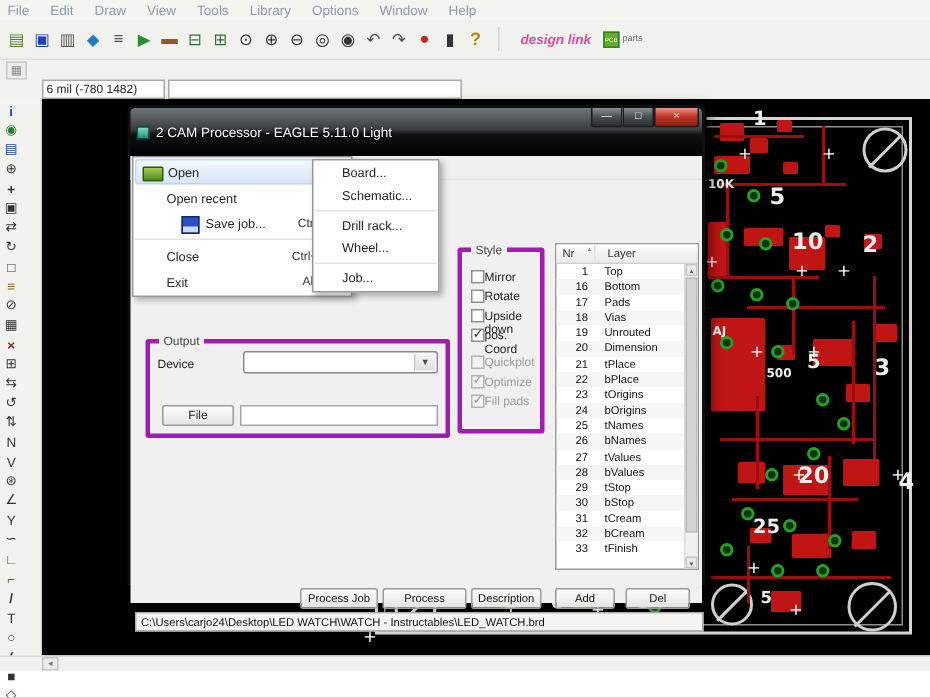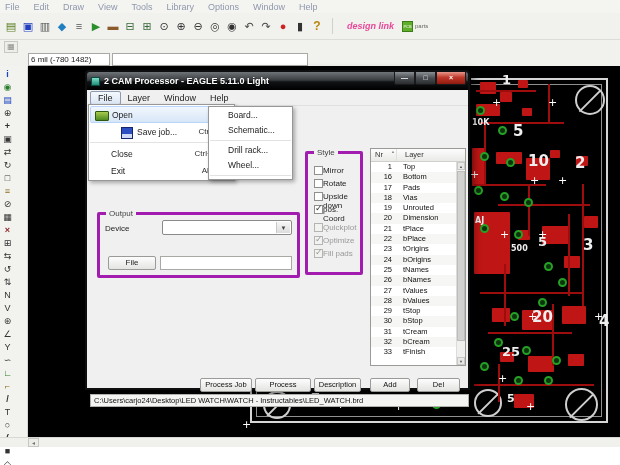--- a/index.html
+++ b/index.html
@@ -41,21 +41,21 @@
   .hole::after { content:""; position:absolute; left:-2px; top:50%; width:calc(100% + 4px); height:2px; background:#cfcfcf; transform:rotate(-45deg); }
   .b-label { position:absolute; color:#eee; font-family:"DejaVu Sans",sans-serif; font-weight:bold; white-space:nowrap; }
   .b-label.cross { font-weight:normal; color:#fff; }
 
   
   .hscroll { position:absolute; left:0; top:437px; width:620px; height:10px; background:#f0f0ec; border-top:1px solid #d8d8d4; }
   .hscroll .arr { position:absolute; left:28px; top:0; width:11px; height:9px; border:1px solid #c6c6c2; background:#ecece8; color:#777; font-size:6px; text-align:center; line-height:8px; cursor:pointer; }
 
   
   .dialog { position:absolute; left:85px; top:70px; width:385px; height:320px; background:#0d0f11; border-radius:4px 4px 0 0; box-shadow:2px 3px 10px rgba(0,0,0,.65), 0 0 0 1px #000; z-index:5; padding:2px; }
-  .dlg-titlebar { position:relative; height:18px; border-radius:3px 3px 0 0; background:linear-gradient(#6f7478, #3a3d40 45%, #101214 55%, #000); display:flex; align-items:center; padding:0 4px;font-weight:bold; }
+  .dlg-titlebar { position:relative; height:32px; border-radius:3px 3px 0 0; background:linear-gradient(#6f7478, #3a3d40 45%, #101214 55%, #000); display:flex; align-items:center; padding:0 4px; }
   .dlg-icon { width:9px; height:9px; background:linear-gradient(#7fe0c8,#1f8f7a); border:1px solid #0b4a3e; margin-right:4px; }
   .dlg-title { font-size:9px; color:#fff; text-shadow:0 1px 2px #000; white-space:nowrap; }
   .dlg-winbtns { position:absolute; right:2px; top:0; display:flex; }
   .win-btn { width:21px; height:13px; border:1px solid #1a1a1a; border-top:none; background:linear-gradient(#8a8f94,#4a4e52 50%,#2a2d30); color:#fff; font-size:7px; text-align:center; line-height:12px; border-radius:0 0 2px 2px; cursor:pointer; }
   .win-btn.red { width:30px; background:linear-gradient(#e8968a,#c0392b 45%,#8f1a0e); }
   .dlg-body { position:relative; height:298px; background:#f0f0f0; }
   .dlg-menubar { position:absolute; left:0; top:0; width:100%; height:16px; background:#f0f0f0; border-bottom:1px solid #e0e0e0; display:flex; align-items:center; padding-left:3px; gap:0; }
   .dlg-menu-item { font-size:9px; color:#222; padding:1px 7px; cursor:pointer; }
   .dlg-menu-item.active { border:1px solid #8e9bb3; background:linear-gradient(#f4f8fd,#dce6f4); border-radius:2px; }
 
@@ -522,20 +522,26 @@
 
   <div class="menu-pop file-menu">
 
       <div class="mi-row hl folder arrow">
         <span class="mi-ico"></span>
         <span class="mi-label">Open</span>
         <span class="mi-short"></span>
         <span class="mi-arrow">▸</span>
       </div>
 
+      <div class="mi-row arrow">
+        <span class="mi-ico"></span>
+        <span class="mi-label">Open recent</span>
+        <span class="mi-short"></span>
+        <span class="mi-arrow">▸</span>
+      </div>
 
       <div class="mi-row floppy sep">
         <span class="mi-ico"></span>
         <span class="mi-label">Save job...</span>
         <span class="mi-short">Ctrl+S</span>
         <span class="mi-arrow">▸</span>
       </div>
 
       <div class="mi-row">
         <span class="mi-ico"></span>
@@ -551,15 +557,16 @@
         <span class="mi-arrow">▸</span>
       </div>
     </div>
 
   <div class="menu-pop sub-menu">
 
   <div class="sm-row">Board...</div>
       <div class="sm-row sep">Schematic...</div>
       <div class="sm-row">Drill rack...</div>
       <div class="sm-row sep">Wheel...</div>
+      <div class="sm-row">Job...</div>
     </div>
 
 </div>
 
 </body></html>

